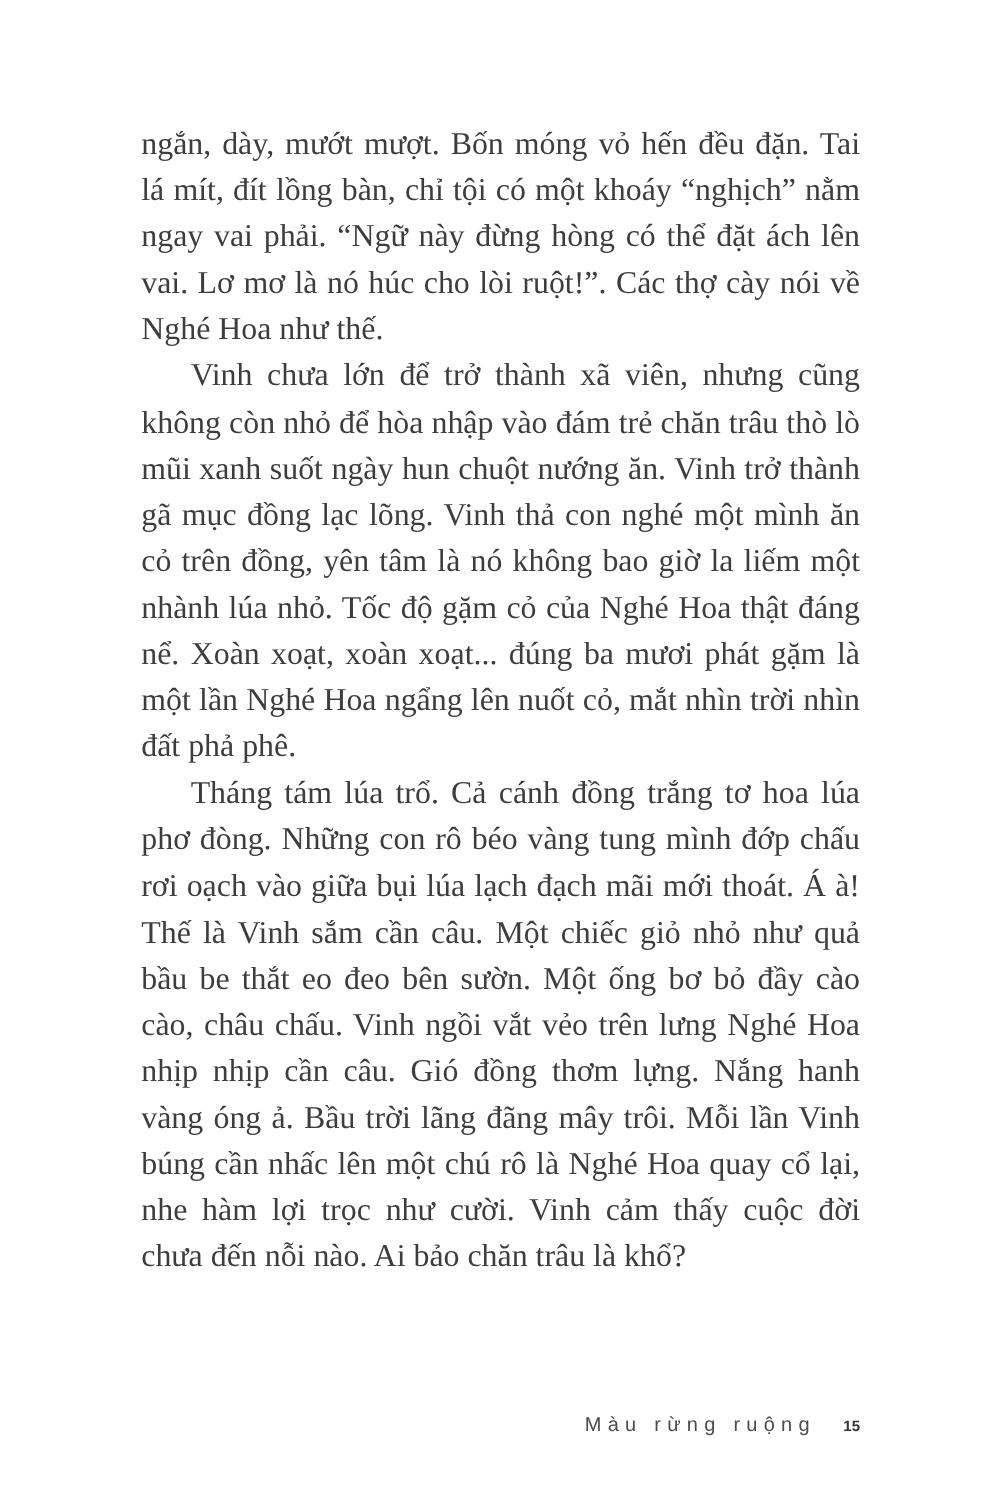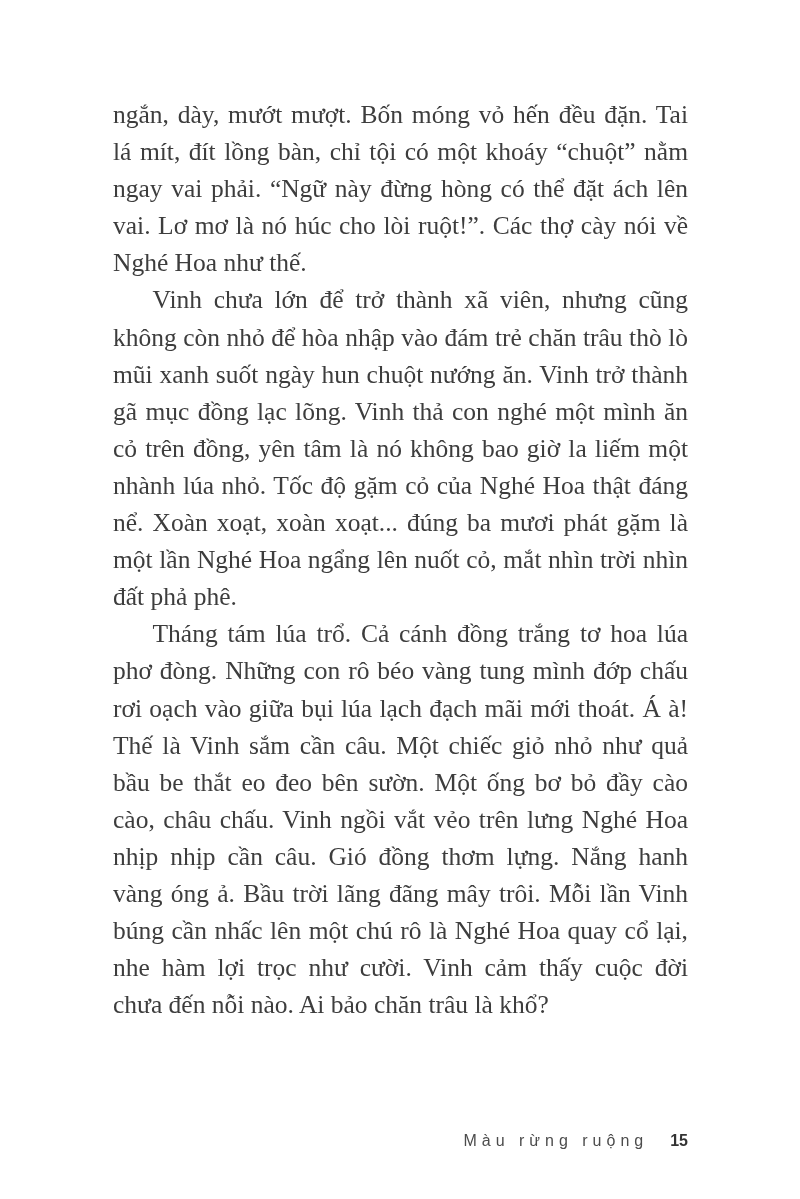--- a/index.html
+++ b/index.html
@@ -45,31 +45,31 @@
   }
   .running-title {
     font-family: "Liberation Sans", "DejaVu Sans", sans-serif;
     font-size: 16px;
     letter-spacing: 5px;
     color: #4c4c4c;
     margin-left: 16px;
   }
   .page-number {
     font-family: "Liberation Sans", "DejaVu Sans", sans-serif;
-    font-size: 16px;
+    font-size: 12px;
     font-weight: 700;
     color: #333333;
   }
 </style>
 </head>
 <body>
 
 <div class="page">
   <div class="text-block">
-    <p class="no-indent">ngắn, dày, mướt mượt. Bốn móng vỏ hến đều đặn. Tai lá mít, đít lồng bàn, chỉ tội có một khoáy “chuột” nằm ngay vai phải. “Ngữ này đừng hòng có thể đặt ách lên vai. Lơ mơ là nó húc cho lòi ruột!”. Các thợ cày nói về Nghé Hoa như thế.</p>
+    <p class="no-indent">ngắn, dày, mướt mượt. Bốn móng vỏ hến đều đặn. Tai lá mít, đít lồng bàn, chỉ tội có một khoáy “nghịch” nằm ngay vai phải. “Ngữ này đừng hòng có thể đặt ách lên vai. Lơ mơ là nó húc cho lòi ruột!”. Các thợ cày nói về Nghé Hoa như thế.</p>
     <p>Vinh chưa lớn để trở thành xã viên, nhưng cũng không còn nhỏ để hòa nhập vào đám trẻ chăn trâu thò lò mũi xanh suốt ngày hun chuột nướng ăn. Vinh trở thành gã mục đồng lạc lõng. Vinh thả con nghé một mình ăn cỏ trên đồng, yên tâm là nó không bao giờ la liếm một nhành lúa nhỏ. Tốc độ gặm cỏ của Nghé Hoa thật đáng nể. Xoàn xoạt, xoàn xoạt... đúng ba mươi phát gặm là một lần Nghé Hoa ngẩng lên nuốt cỏ, mắt nhìn trời nhìn đất phả phê.</p>
     <p>Tháng tám lúa trổ. Cả cánh đồng trắng tơ hoa lúa phơ đòng. Những con rô béo vàng tung mình đớp chấu rơi oạch vào giữa bụi lúa lạch đạch mãi mới thoát. Á à! Thế là Vinh sắm cần câu. Một chiếc giỏ nhỏ như quả bầu be thắt eo đeo bên sườn. Một ống bơ bỏ đầy cào cào, châu chấu. Vinh ngồi vắt vẻo trên lưng Nghé Hoa nhịp nhịp cần câu. Gió đồng thơm lựng. Nắng hanh vàng óng ả. Bầu trời lãng đãng mây trôi. Mỗi lần Vinh búng cần nhấc lên một chú rô là Nghé Hoa quay cổ lại, nhe hàm lợi trọc như cười. Vinh cảm thấy cuộc đời chưa đến nỗi nào. Ai bảo chăn trâu là khổ?</p>
   </div>
   <div class="footer">
     <span class="running-title">Màu rừng ruộng</span>
     <span class="page-number">15</span>
   </div>
 </div>
 
 </body></html>

